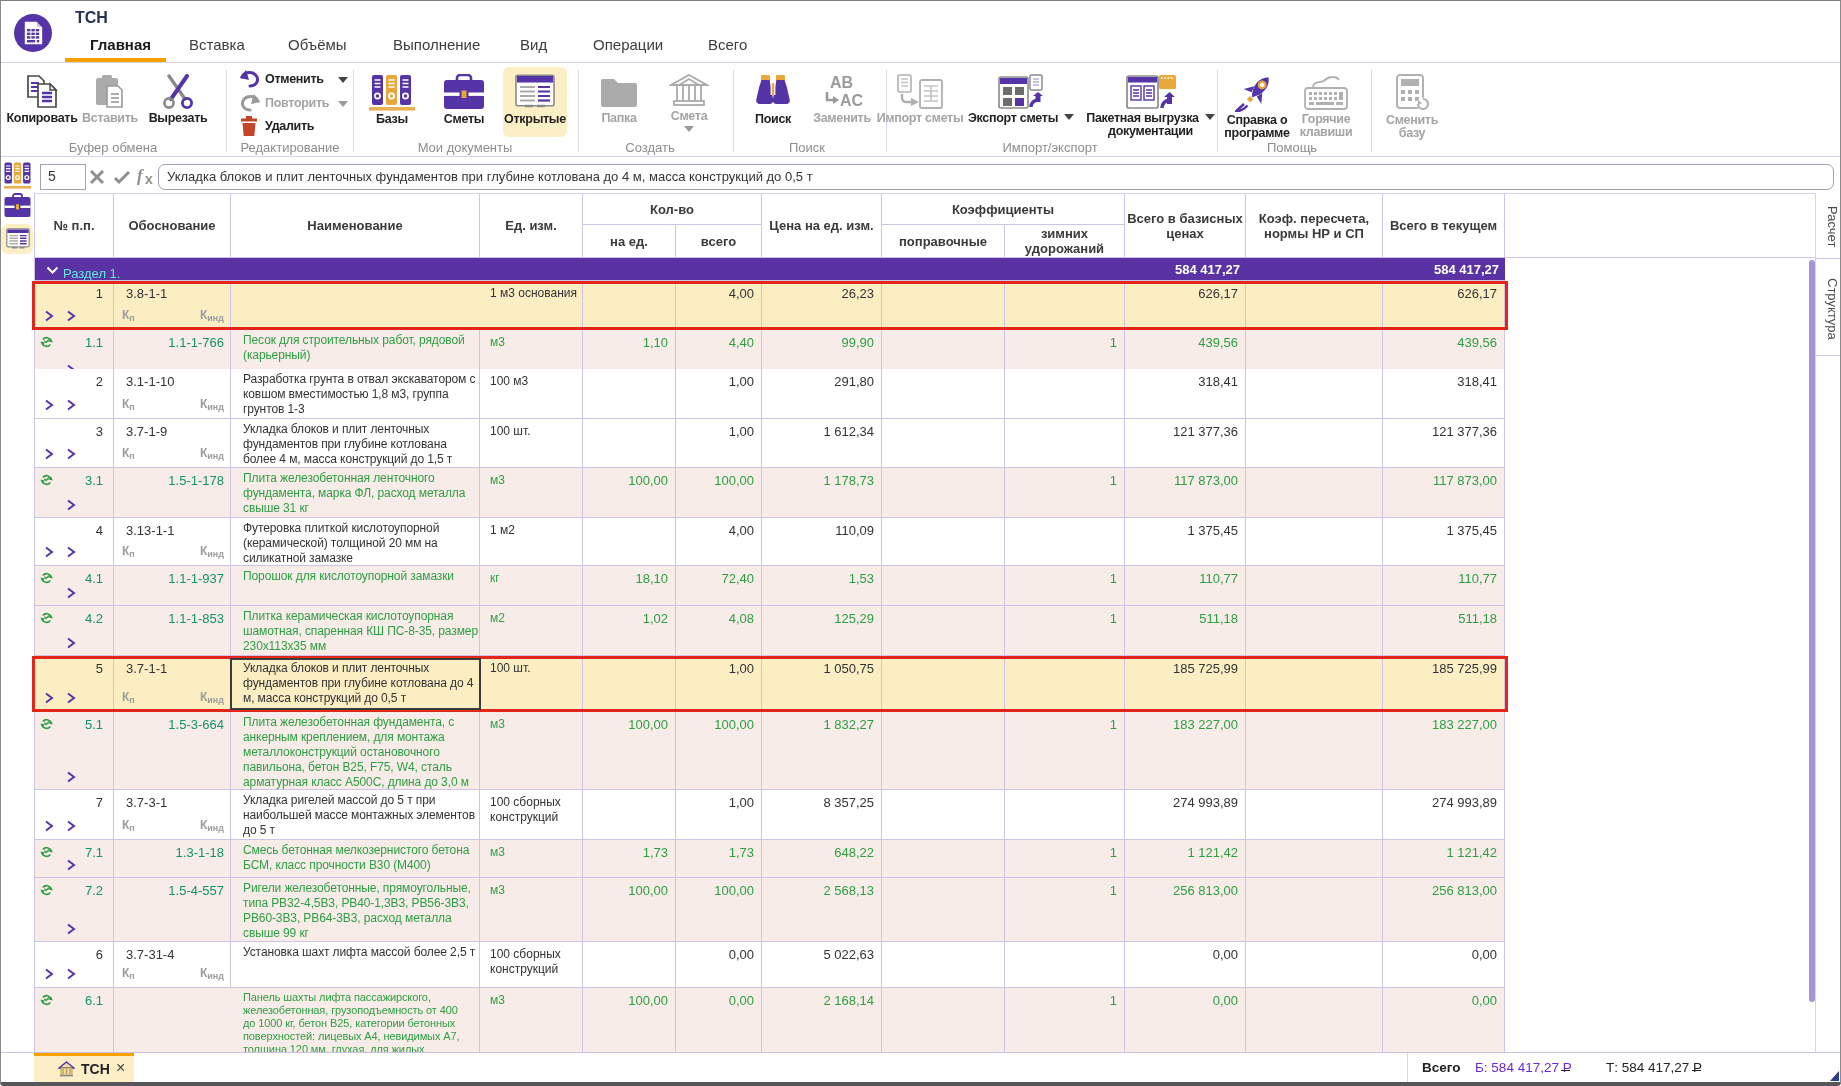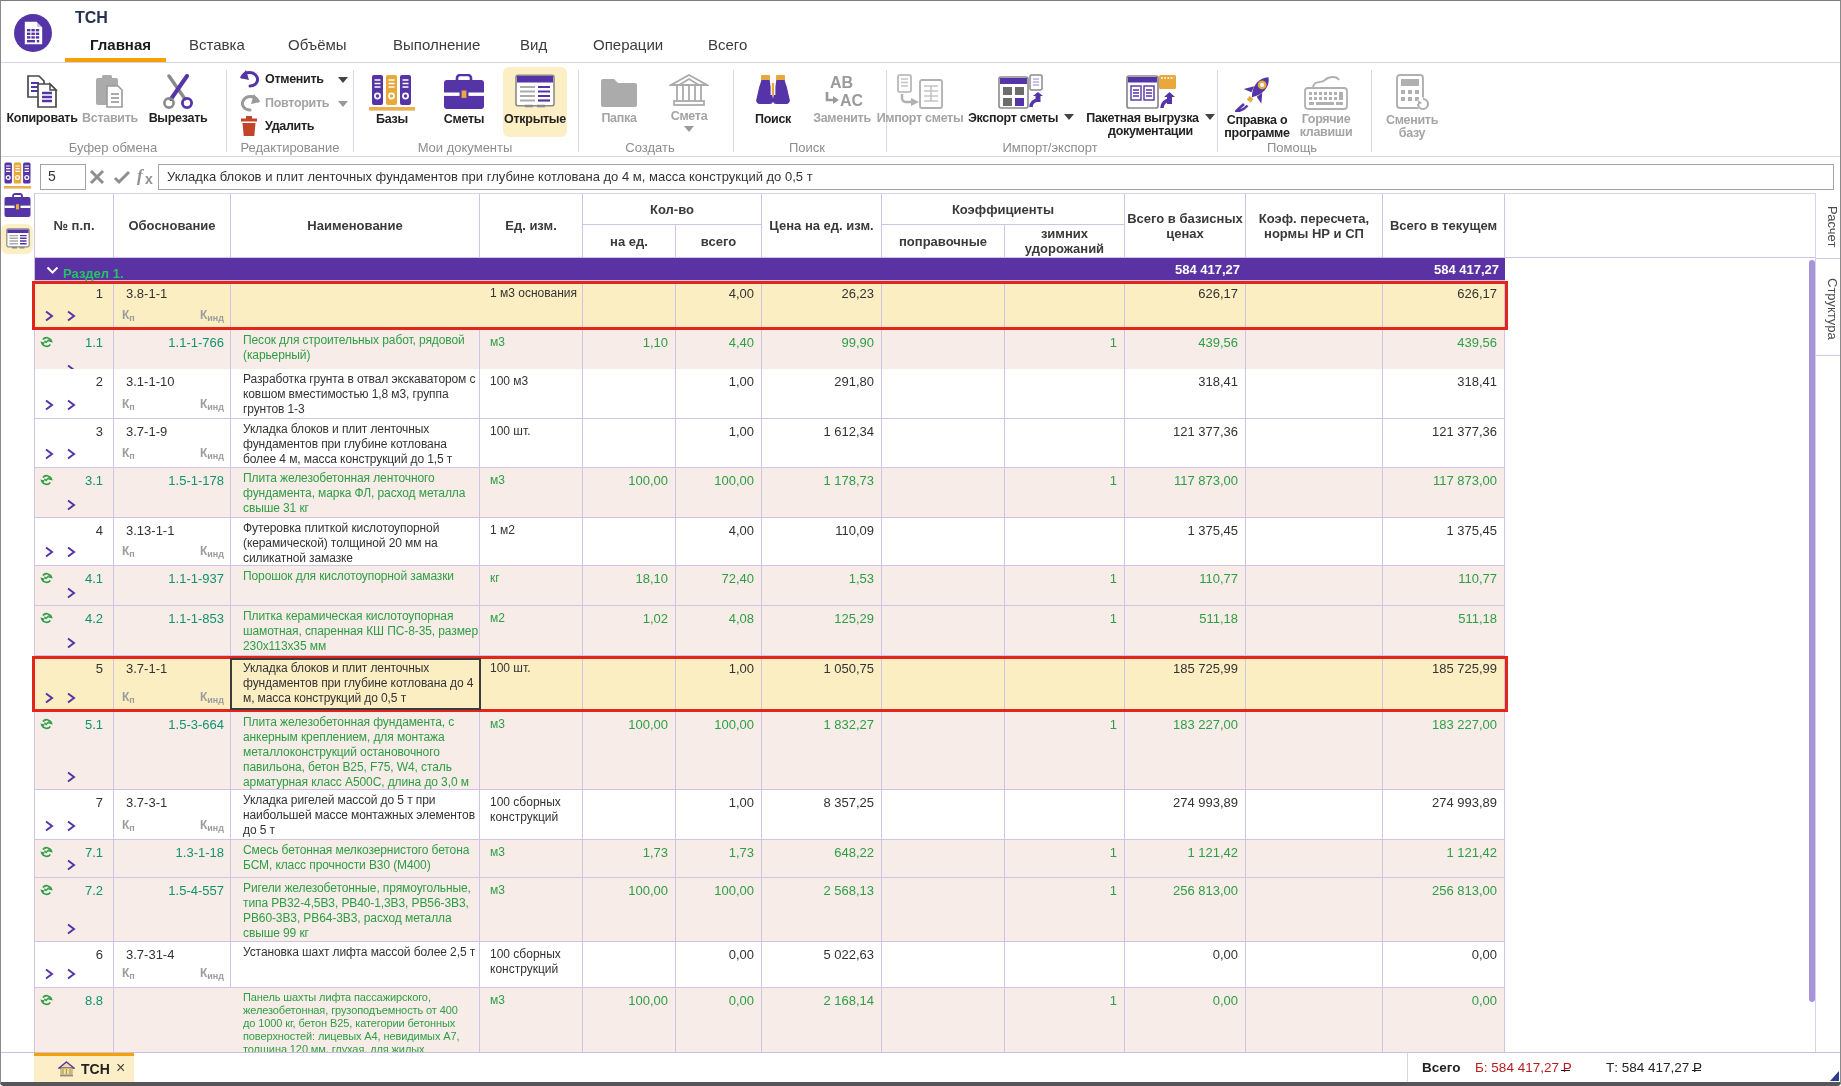--- a/index.html
+++ b/index.html
@@ -373,21 +373,21 @@
     <span style="position:absolute;left:7px;top:3px;">5</span>
   </div>
 <svg class="abs" style="left:89px;top:169px" width="16" height="16">
     <path d="M2 2 L14 14 M14 2 L2 14" stroke="#8f8f8f" stroke-width="3"></path>
   </svg>
 <svg class="abs" style="left:113px;top:169px" width="18" height="16">
     <path d="M2 9 L6 13 L16 3" stroke="#8f8f8f" stroke-width="3" fill="none"></path>
   </svg>
 <div class="abs" style="left:137px;top:166px;font-size:17px;font-weight:bold;color:#8f8f8f;font-family:'Liberation Serif',serif;font-style:italic;">f</div>
 <div class="abs" style="left:145px;top:171px;font-size:14px;font-weight:bold;color:#8f8f8f;">x</div>
-<div class="inp" style="left:158px;top:164px;width:1674px;height:24px;">
+<div class="inp" style="left:158px;top:164px;width:1674px;height:24px;border-radius:7px;">
     <span style="position:absolute;left:8px;top:4px;font-size:13px;">Укладка блоков и плит ленточных фундаментов при глубине котлована до 4 м, масса конструкций до 0,5 т</span>
   </div>
 
 <div id="sidehl"></div>
 <svg class="abs" style="left:4px;top:162px" width="27" height="27" viewBox="0 0 27 27">
  <rect x="0.5" y="0.5" width="7.4" height="21" rx="1.5" fill="#5434a6"></rect>
  <rect x="9.8" y="0.5" width="7.4" height="21" rx="1.5" fill="#e9a83b"></rect>
  <rect x="19.1" y="0.5" width="7.4" height="21" rx="1.5" fill="#5434a6"></rect>
  <g stroke="#fff" stroke-width="1.2">
   <path d="M2 4 h4.4 M2 6.7 h4.4 M2 9.4 h4.4"></path>
@@ -434,21 +434,21 @@
 <div class="hc" style="left:1005px;top:32px;width:120px;height:33px;">зимних<br>удорожаний</div>
 <div class="hc" style="left:1125px;top:1px;width:121px;height:64px;">Всего в базисных<br>ценах</div>
 <div class="hc" style="left:1246px;top:1px;width:137px;height:64px;">Коэф. пересчета,<br>нормы НР и СП</div>
 <div class="hc" style="left:1383px;top:1px;width:122px;height:64px;">Всего в текущем</div>
 <div class="hc" style="left:1505px;top:1px;width:310px;height:64px;border-right:none;"></div>
 
 <div class="row" style="top:65px;height:23px;background:#5a32a3;">
  <svg class="abs" style="left:11px;top:8px" width="13" height="9">
         <path d="M1.5 1.5 L6.5 6.5 L11.5 1.5" stroke="#fff" stroke-width="2" fill="none"></path>
       </svg>
- <span class="abs" style="left:28px;top:8px;color:#22c55e;font-weight:bold;font-size:13px;">Раздел 1.</span>
+ <span class="abs" style="left:28px;top:8px;color:#5eead4;font-weight:normal;font-size:13px;">Раздел 1.</span>
  <span class="abs" style="left:1090px;width:115px;top:4px;color:#fff;font-weight:bold;font-size:13px;text-align:right;">584 417,27</span>
  <span class="abs" style="left:1348px;width:116px;top:4px;color:#fff;font-weight:bold;font-size:13px;text-align:right;">584 417,27</span>
 </div>
 
 <div class="row ylw" style="top:88px;height:49px;">
  <div class="cell k1">
         <span class="npp">1</span>
   <svg class="chev ch1" width="10" height="12">
           <path d="M2 1.5 L8 6 L2 10.5" stroke="#5434a6" stroke-width="2" fill="none"></path>
         </svg>
@@ -1033,21 +1033,21 @@
 
 <div class="row pink" style="top:795px;height:80px;">
  <div class="cell k1 tgrn">
         <svg class="abs" style="left:5px;top:4px" width="13" height="14" viewBox="0 0 13 14">
    <path d="M2.1 9.2 a4.7 4.7 0 0 0 8.2 1.2" fill="none" stroke="#2e9e44" stroke-width="1.7"></path>
    <path d="M11.1 6.8 a4.7 4.7 0 0 0 -8.2 -1.2" fill="none" stroke="#2e9e44" stroke-width="1.7"></path>
    <path d="M0.3 7.4 L2.3 11.6 L5 8.4 Z" fill="#2e9e44"></path>
    <path d="M12.9 8.6 L10.9 4.4 L8.2 7.6 Z" fill="#2e9e44"></path>
    <path d="M4.4 6.7 l1.7 1.7 l2.9 -2.9" fill="none" stroke="#2e9e44" stroke-width="1.4"></path>
         </svg>
-  <span class="npp">8.8</span>
+  <span class="npp">6.1</span>
       </div>
  <div class="cell k3 grn">
         <div class="nm sm">Панель шахты лифта пассажирского,<br>железобетонная, грузоподъемность от 400<br>до 1000 кг, бетон В25, категории бетонных<br>поверхностей: лицевых А4, невидимых А7,<br>толщина 120 мм, глухая, для жилых</div>
       </div>
  <div class="cell k4 grn">
         <div class="un">м3</div>
       </div>
  <div class="cell k5 grn">
         <span class="num">100,00</span>
       </div>
@@ -1087,20 +1087,20 @@
    <path d="M8.5 1 L16 7 H1 Z" fill="#f3dca4" stroke="#5434a6" stroke-width="1.4"></path>
    <rect x="3" y="7" width="11" height="7" fill="#f3dca4" stroke="#b09a53" stroke-width="1"></rect>
    <path d="M5 8 V13 M8.5 8 V13 M12 8 V13" stroke="#b09a53" stroke-width="1.2"></path>
    <rect x="2" y="14" width="13" height="1.4" fill="#8a8a8a"></rect>
   </svg>
   <span style="position:absolute;left:47px;top:5px;font-size:14px;font-weight:bold;color:#222;">ТСН</span>
   <span style="position:absolute;left:82px;top:3px;font-size:16px;color:#444;">×</span>
  </div>
  <div class="abs" style="left:1406px;top:0;width:1px;height:29px;background:#d8d8d8;"></div>
  <span class="abs" style="left:1421px;top:7px;font-size:13.5px;font-weight:bold;color:#222;">Всего</span>
- <span class="abs" style="left:1474px;top:7px;font-size:13.5px;color:#b91c1c;">Б: 584 417,27 <span class="rub"></span></span>
+ <span class="abs" style="left:1474px;top:7px;font-size:13.5px;color:#6d28d9;">Б: 584 417,27 <span class="rub"></span></span>
  <span class="abs" style="left:1605px;top:7px;font-size:13.5px;color:#222;">Т: 584 417,27 <span class="rub"></span></span>
 </div>
 <svg class="abs" style="left:1830px;top:1071px;z-index:51" width="9" height="10">
     <path d="M9 0 L9 10 L0 10 Z" fill="#2a3d8f"></path>
   </svg>
 <div id="frame"></div>
 <div id="botbar"></div>
 
 </body></html>

